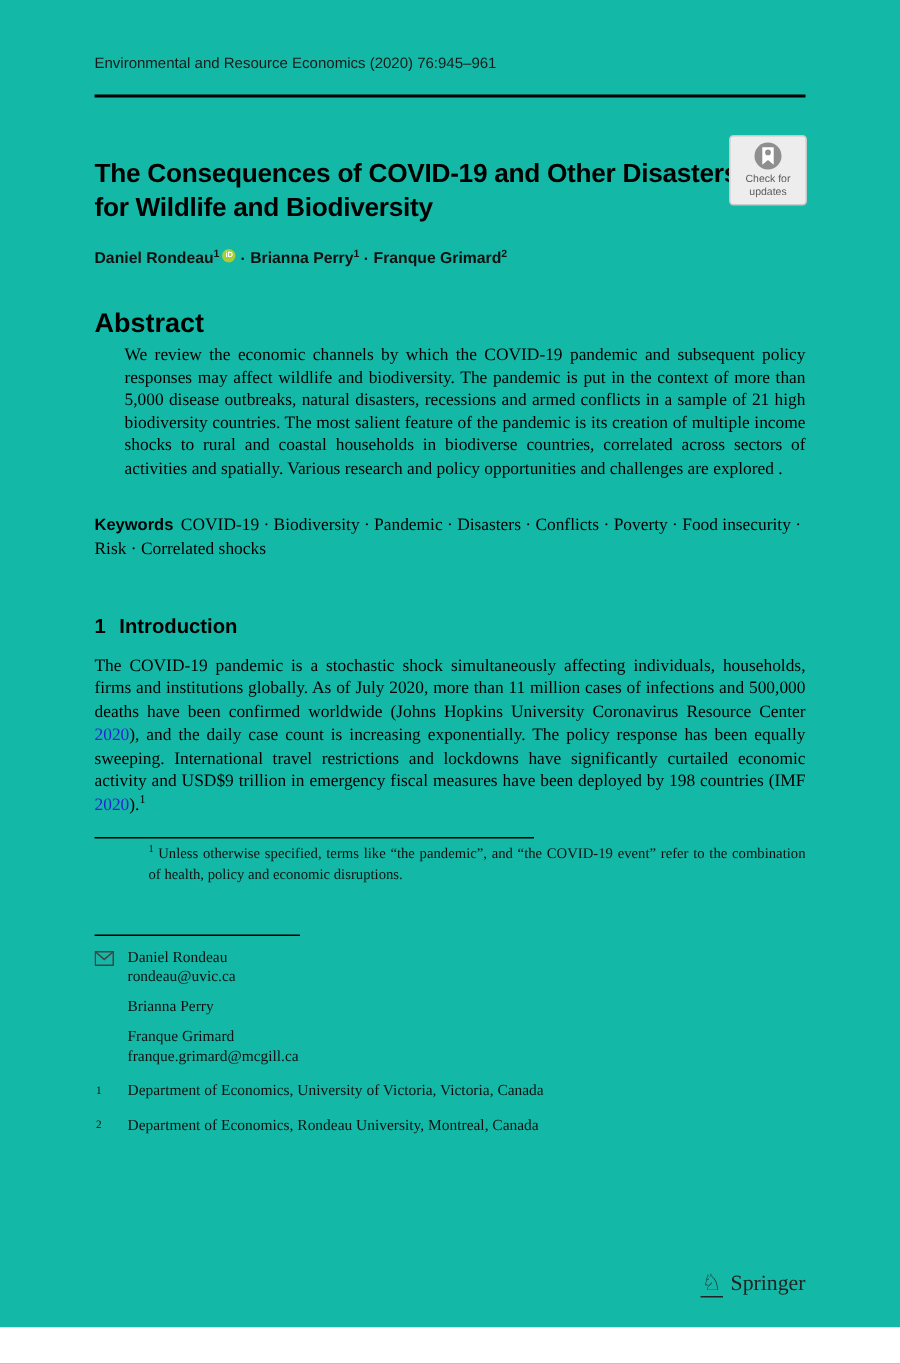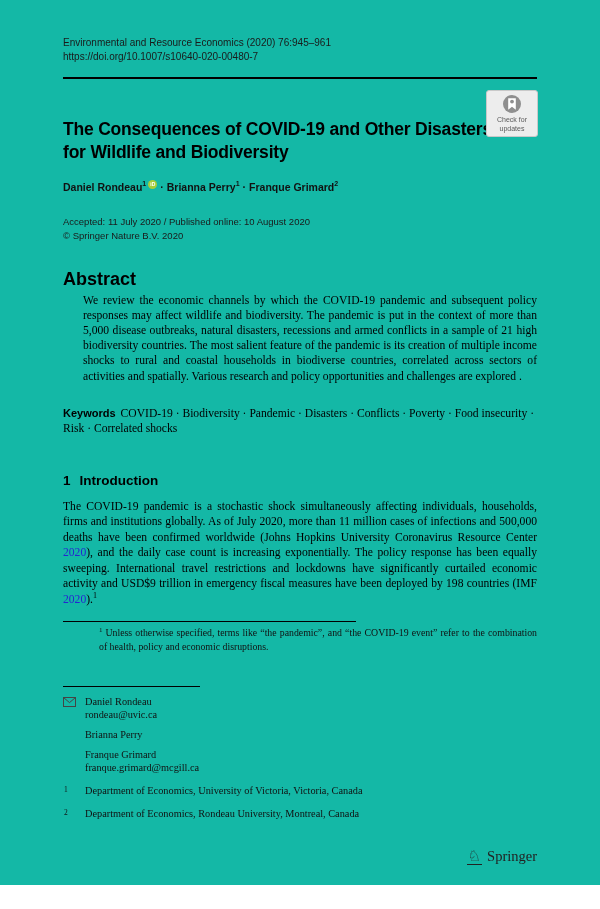--- a/index.html
+++ b/index.html
@@ -83,21 +83,20 @@
   }
   .knight { font-size:15px; line-height:14px; border-bottom:1.5px solid #222; padding:0 1px 1px 1px; }
 </style>
 </head>
 <body>
 
 <div class="page">
 
   <div class="journal-head">
     <div>Environmental and Resource Economics (2020) 76:945–961</div>
-    <div>https://doi.org/10.1007/s10640-020-00480-7</div>
   </div>
   <hr class="head-rule">
 
   <div class="badge">
     <svg width="20" height="20" viewBox="0 0 20 20">
       <circle cx="10" cy="10" r="9" fill="#8f8f8f"></circle>
       <path d="M6.2,4.2 h7.6 v11.6 l-3.8,-3.1 l-3.8,3.1 z" fill="#ffffff"></path>
       <circle cx="10" cy="7.6" r="1.9" fill="#8f8f8f"></circle>
     </svg>
     <div>Check for</div>
@@ -106,24 +105,20 @@
 
   <div class="title">
     <div>The Consequences of COVID-19 and Other Disasters</div>
     <div>for Wildlife and Biodiversity</div>
   </div>
 
   <div class="authors">
     <span>Daniel Rondeau</span><sup>1</sup><span class="orcid">iD</span><span class="author-sep">·</span><span>Brianna Perry</span><sup>1</sup><span class="author-sep">·</span><span>Franque Grimard</span><sup>2</sup>
   </div>
 
-  <div class="dates">
-    <div>Accepted: 11 July 2020 / Published online: 10 August 2020</div>
-    <div>© Springer Nature B.V. 2020</div>
-  </div>
 
   <div class="abstract-h">Abstract</div>
   <div class="abstract-p">We review the economic channels by which the COVID-19 pandemic and subsequent policy responses may affect wildlife and biodiversity. The pandemic is put in the context of more than 5,000 disease outbreaks, natural disasters, recessions and armed conflicts in a sample of 21 high biodiversity countries. The most salient feature of the pandemic is its creation of multiple income shocks to rural and coastal households in biodiverse countries, correlated across sectors of activities and spatially. Various research and policy opportunities and challenges are explored .</div>
 
   <div class="keywords">
     <span class="kw-label">Keywords</span><span>COVID-19 · Biodiversity · Pandemic · Disasters · Conflicts · Poverty · Food insecurity · Risk · Correlated shocks</span>
   </div>
 
   <div class="section-h">
     <span class="sec-num">1</span><span>Introduction</span>

